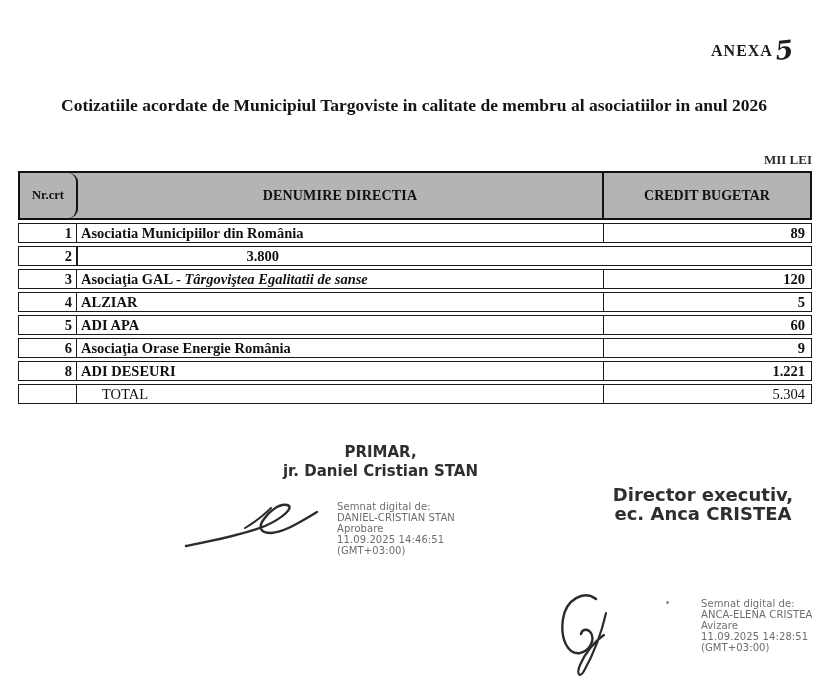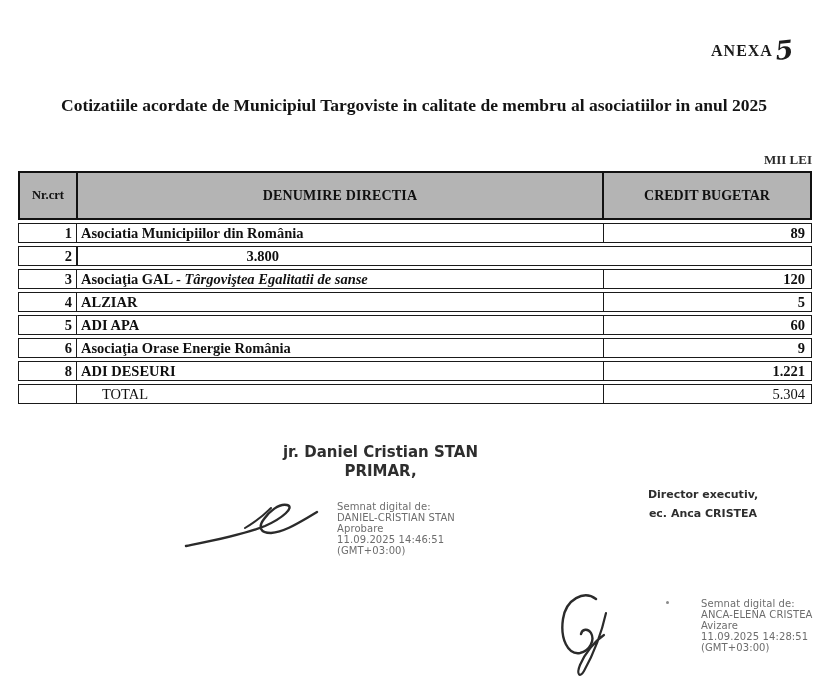--- a/index.html
+++ b/index.html
@@ -74,20 +74,21 @@
     align-items: center;
     font-weight: 700;
     color: #101010;
   }
   .t-header .h-nr {
     width: 58px;
     align-self: stretch;
     display: flex; align-items: center; justify-content: center;
     border-right: 2.5px solid #111;
     font-size: 12.5px;
+    border-radius: 9px;
   }
   .t-header .h-name {
     flex: 1;
     text-align: center;
     font-size: 14px;
     letter-spacing: .2px;
   }
   .t-header .h-credit {
     width: 208px;
     align-self: stretch;
@@ -152,21 +153,21 @@
     font-size: 14.5px;
     color: #2a2a2a;
   }
   .director-block {
     position: absolute;
     left: 608px;
     top: 485px;
     width: 190px;
     text-align: center;
     font-weight: 700;
-    font-size: 11px;
+    font-size: 18px;
     line-height: 19px;
     color: #2e2e2e;
   }
   .digital-sig {
     font-family: "DejaVu Sans", sans-serif;
     font-size: 10px;
     line-height: 11px;
     color: #6d6d6d;
     font-weight: 400;
     letter-spacing: .1px;
@@ -187,21 +188,21 @@
 </style>
 </head>
 <body>
 
 <div class="page">
 
   <div class="anexa">
     <span>ANEXA</span><span class="annex-no">5</span>
   </div>
 
-  <div class="doc-title">Cotizatiile acordate de Municipiul Targoviste in calitate de membru al asociatiilor in anul 2025</div>
+  <div class="doc-title">Cotizatiile acordate de Municipiul Targoviste in calitate de membru al asociatiilor in anul 2026</div>
 
   <div class="unit-label">MII LEI</div>
 
   <div class="budget-table">
     <div class="t-header">
       <div class="h-nr">Nr.crt</div>
       <div class="h-name">DENUMIRE DIRECTIA</div>
       <div class="h-credit">CREDIT BUGETAR</div>
     </div>
     <div class="t-body">
@@ -241,22 +242,22 @@
     </div>
         <div class="t-row row-bold">
       <div class="c-nr"></div>
       <div class="c-name"><span>TOTAL</span><span class="it"></span></div>
       <div class="c-credit">5.304</div>
     </div>
       </div>
   </div>
 
   <div class="sig-left-block sans">
+    <div>PRIMAR,</div>
     <div>jr. Daniel Cristian STAN</div>
-    <div>PRIMAR,</div>
   </div>
 
 
   <div class="director-block sans">
     <div>Director executiv,</div>
     <div>ec. Anca CRISTEA</div>
   </div>
 
   <svg class="sig-svg sig-svg-left" width="138" height="62" viewBox="0 0 138 62" fill="none">
     <path d="M3 48 C 28 43, 60 37, 82 28 C 100 20, 112 9, 104 7 C 96 5, 86 14, 81 21 C 75 29, 77 35, 88 35 C 100 34, 112 27, 124 20 L 134 14" stroke="#2b2b2b" stroke-width="2.4" stroke-linecap="round" stroke-linejoin="round"></path>

